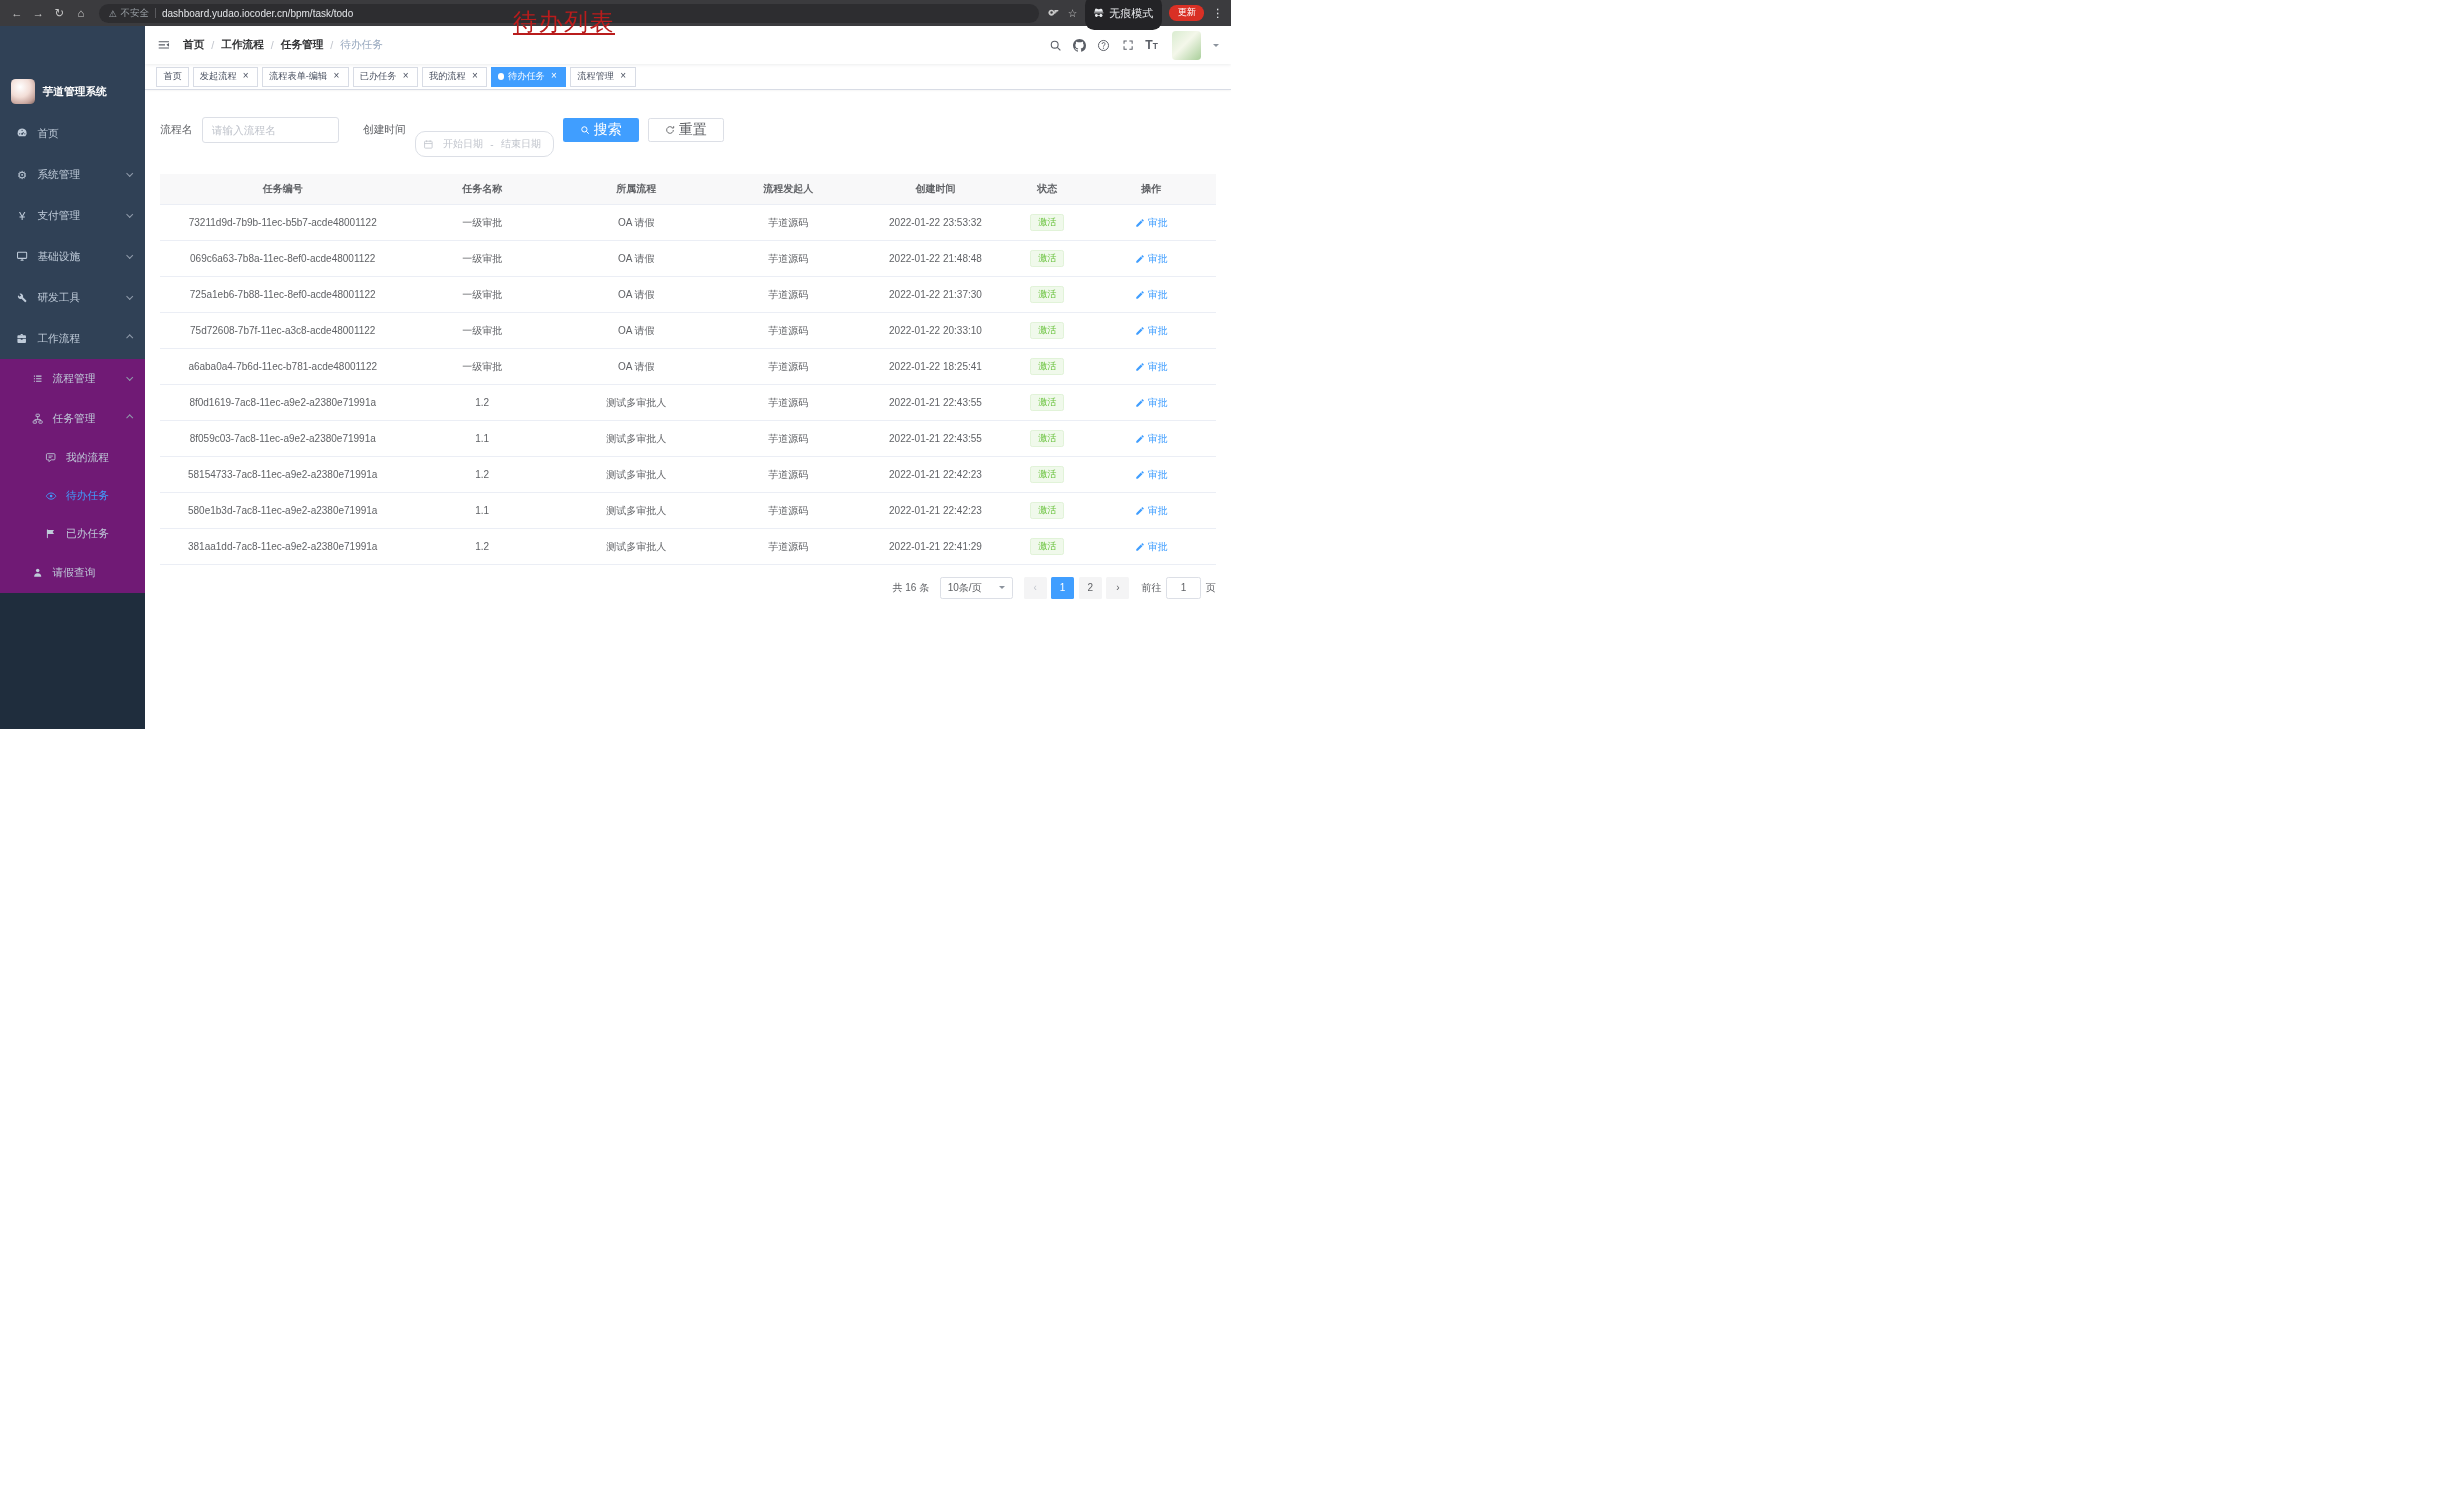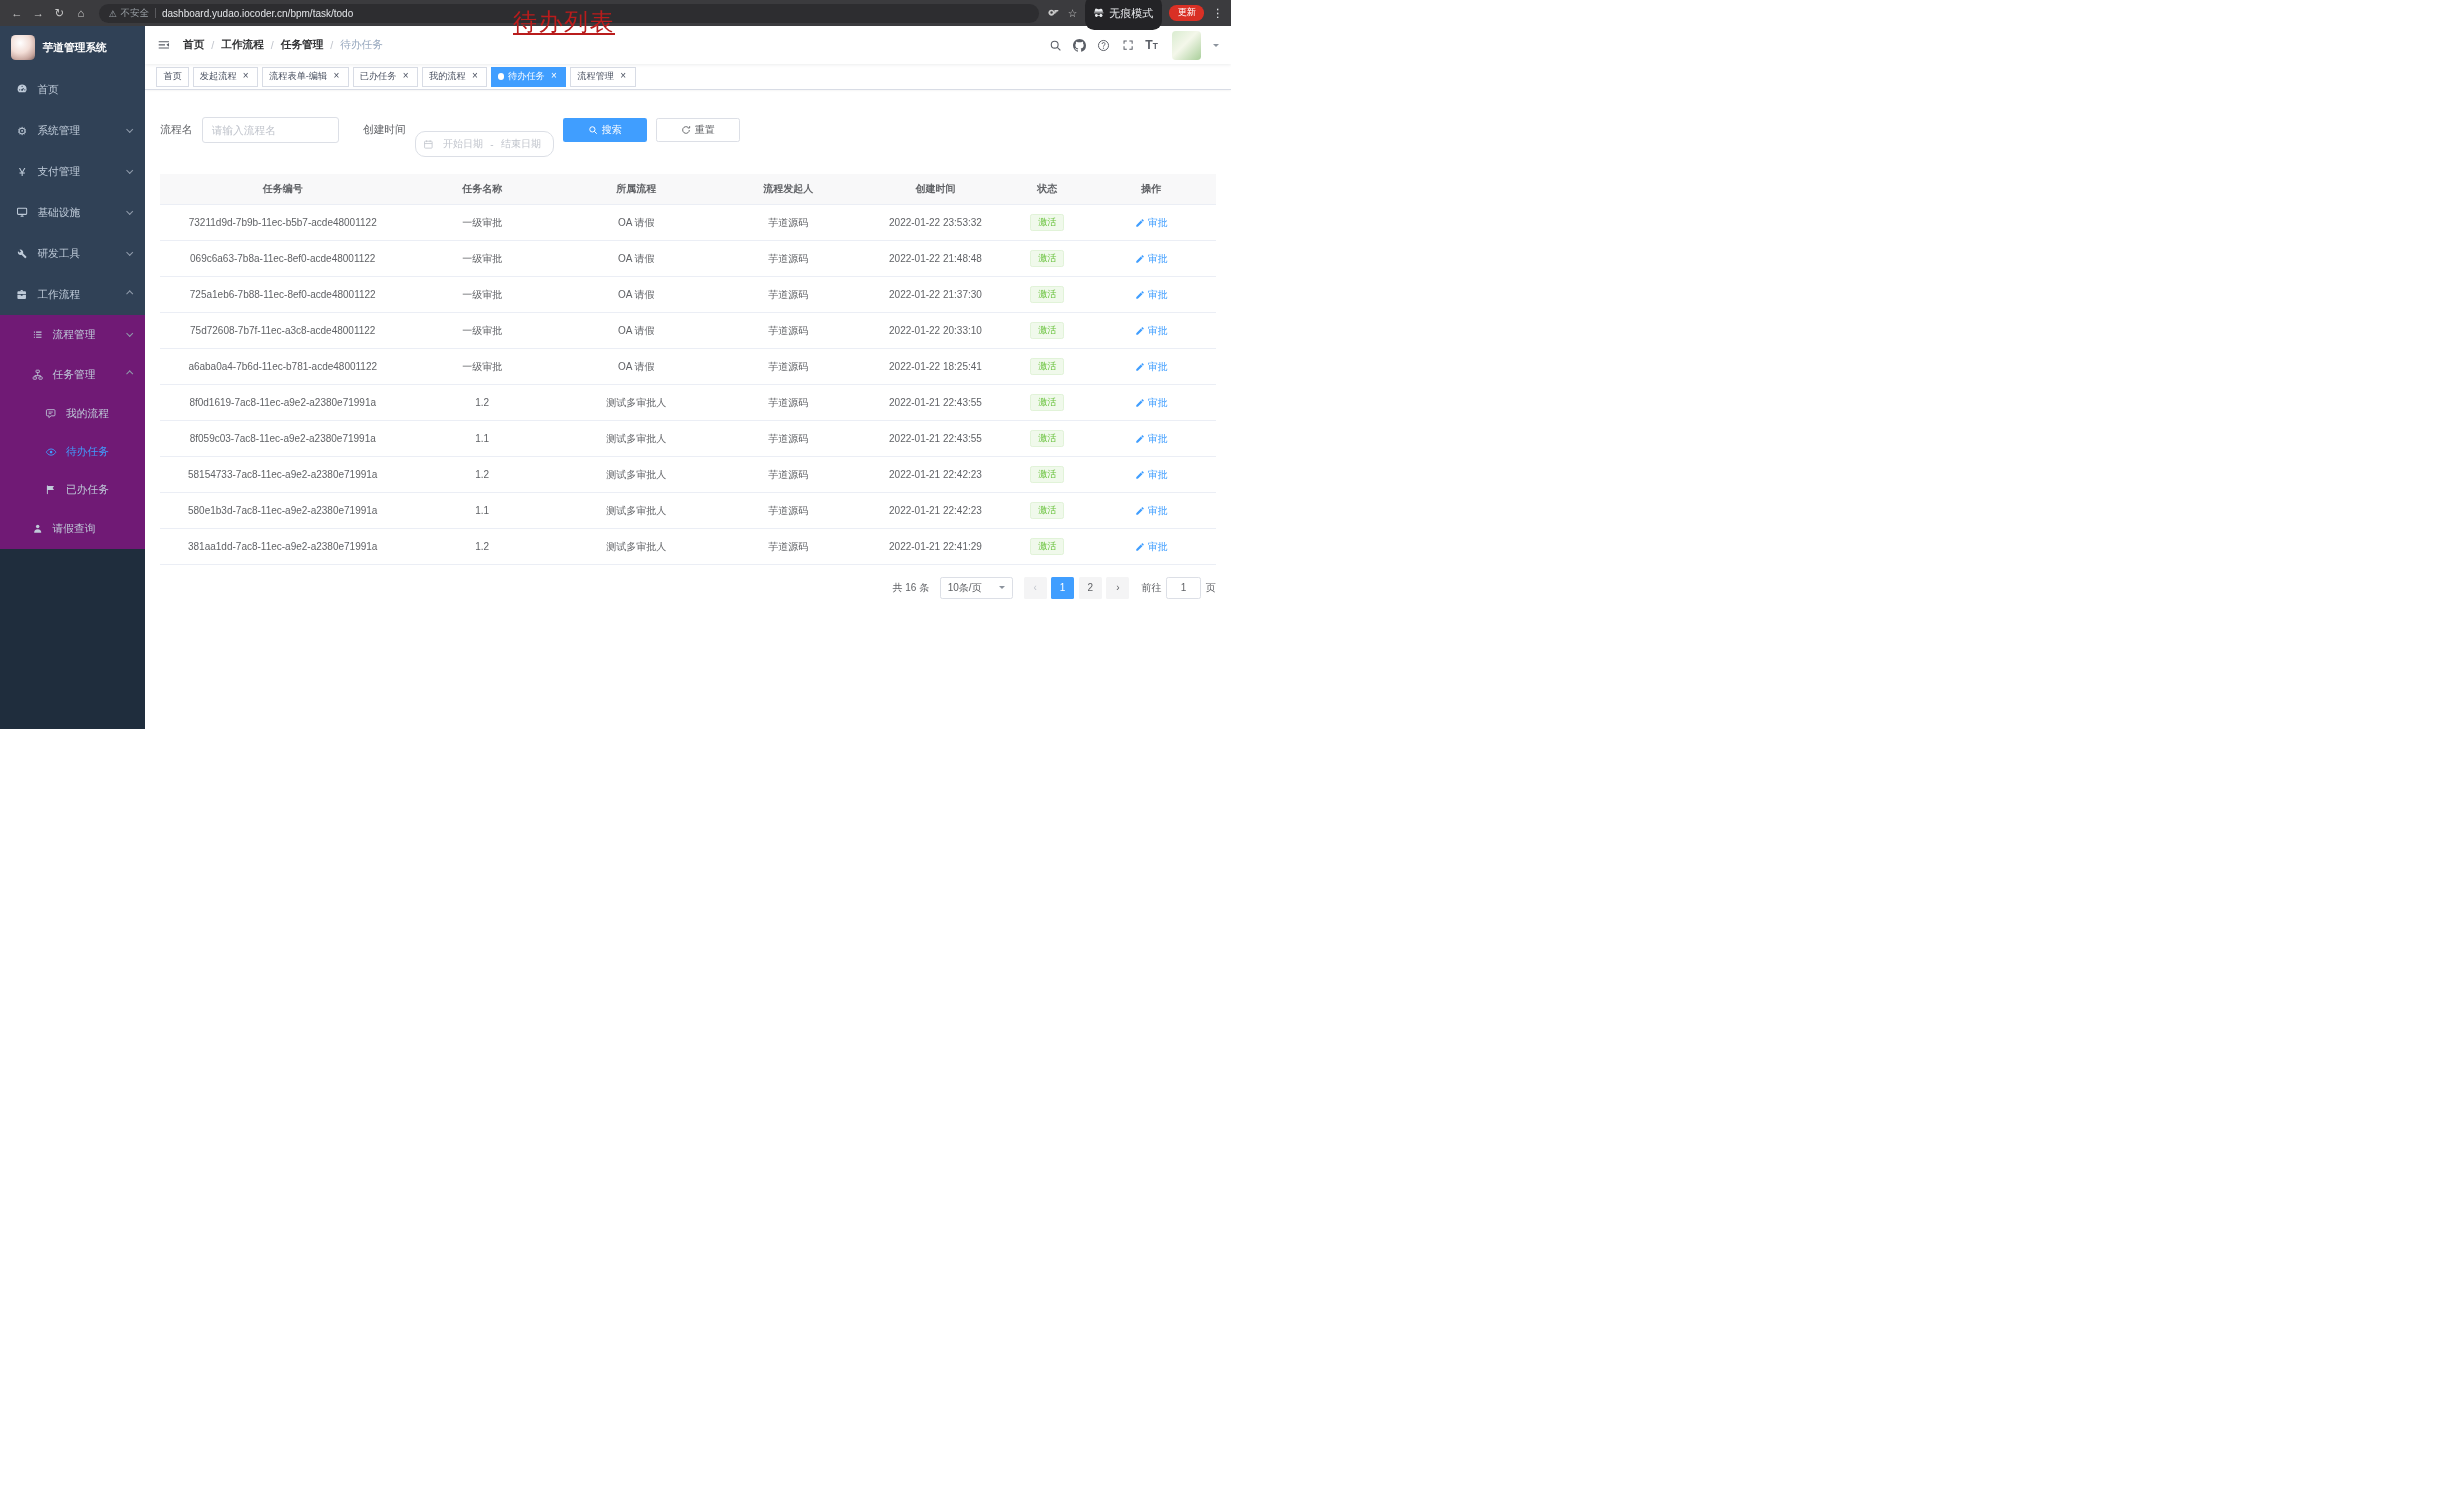--- a/index.html
+++ b/index.html
@@ -47,21 +47,21 @@
     color: #b91c1c; font-size: 24px; font-weight: 400; letter-spacing: 1.5px;
     text-decoration: underline; text-underline-offset: 3.1px; text-decoration-thickness: 2.3px;
     z-index: 99; white-space: nowrap;
   }
 
   
   .app { display: flex; height: 703px; }
 
   
   .sidebar { width: 145px; background: #304156; flex-shrink: 0; display: flex; flex-direction: column; overflow: hidden; }
-  .logo-row { height: 43px; display: flex; align-items: center; padding: 0 10.7px; gap: 7.6px; flex-shrink: 0; }
+  .logo-row { height: 43px; display: flex; align-items: center; padding: 0 10.7px; gap: 7.6px; flex-shrink: 0; margin-top: 44px; }
   .logo-avatar {
     width: 24.4px; height: 24.4px; border-radius: 4.6px; flex-shrink: 0;
     background: radial-gradient(circle at 38% 32%, #ffffff 0%, #f2ddd6 45%, #c9a8a0 75%, #7d6360 100%);
   }
   .logo-title { color: #fff; font-size: 10.7px; font-weight: 600; white-space: nowrap; }
   .menu-item {
     display: flex; align-items: center; color: #bfcbd9; font-size: 10.7px; cursor: pointer;
     padding-right: 13.7px; white-space: nowrap; flex-shrink: 0;
   }
   .menu-item .mi-icon { width: 13.7px; height: 13.7px; margin-right: 8.4px; display: inline-flex; align-items: center; justify-content: center; font-size: 11.4px; }
@@ -123,22 +123,22 @@
   }
   .text-input::placeholder { color: #c0c4cc; }
   .date-range {
     width: 139px; height: 26px; border: 0.8px solid #dcdfe6; border-radius: 10px;
     display: flex; align-items: center; padding: 0 7.6px; gap: 3.1px; color: #c0c4cc; font-size: 10px; cursor: pointer; margin-top: 28px;
   }
   .date-range .cal { color: #c0c4cc; margin-right: 1.5px; }
   .dr-text { flex: 1; text-align: center; white-space: nowrap; }
   .dr-sep { color: #c0c4cc; }
   .btn {
-    height: 24.4px; border-radius: 2.3px; font-size: 10px; display: inline-flex; align-items: center;
-    gap: 3.8px; padding: 0 24px; cursor: pointer; border: 0.8px solid transparent; margin-left: 9.2px;
+    height: 24.4px; border-radius: 2.3px; font-size: 14px; display: inline-flex; align-items: center;
+    gap: 3.8px; padding: 0 16px; cursor: pointer; border: 0.8px solid transparent; margin-left: 9.2px;
     font-family: "Liberation Sans", "DejaVu Sans", sans-serif; white-space: nowrap;
   }
   .btn-primary { background: #409eff; color: #fff; }
   .btn-plain { background: #fff; border-color: #dcdfe6; color: #606266; }
 
   
   table.grid { width: 100%; border-collapse: collapse; table-layout: fixed; }
   .grid th {
     height: 30.5px; background: #f8f8f9; color: #606266; font-weight: 600; font-size: 10px;
     border-bottom: 0.8px solid #ebeef5; text-align: center; white-space: nowrap; overflow: hidden;

